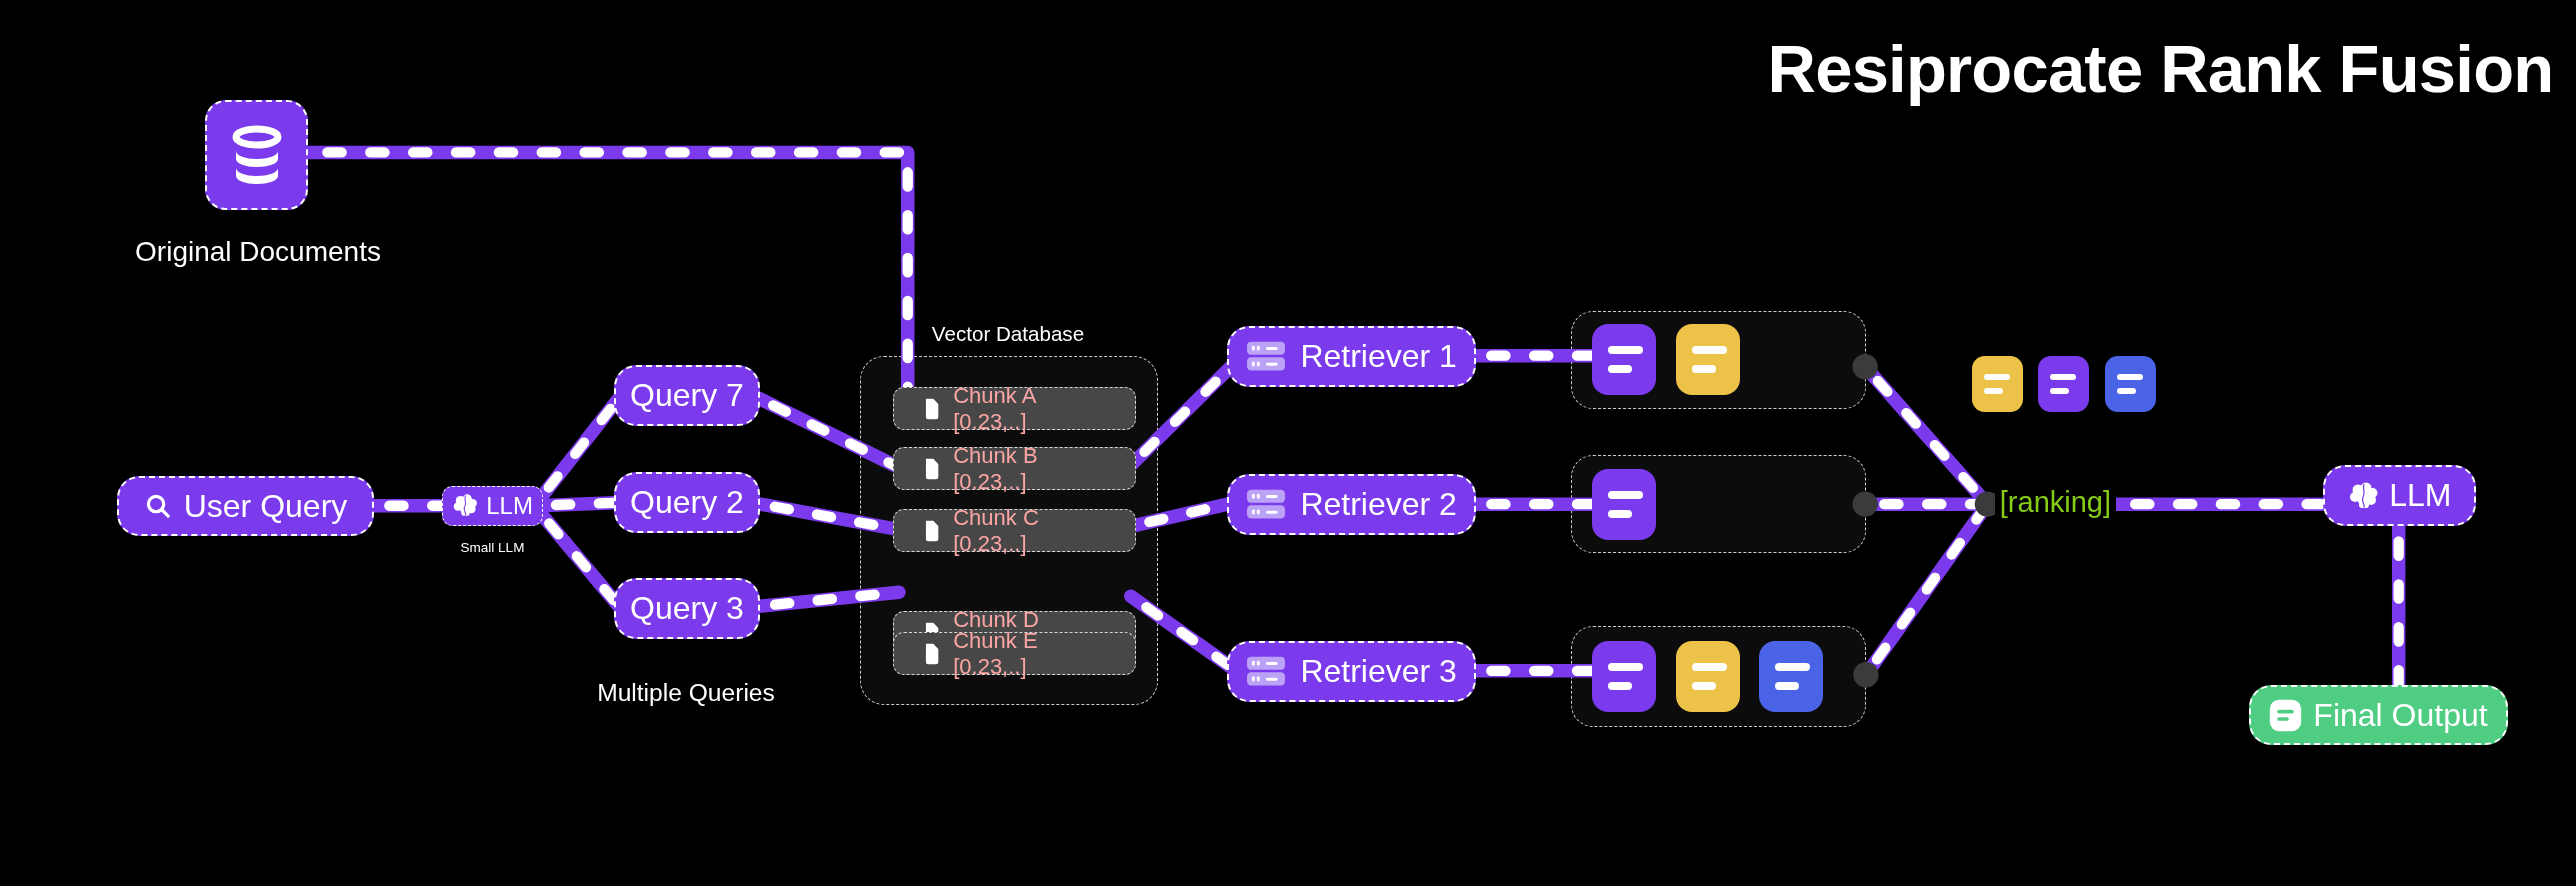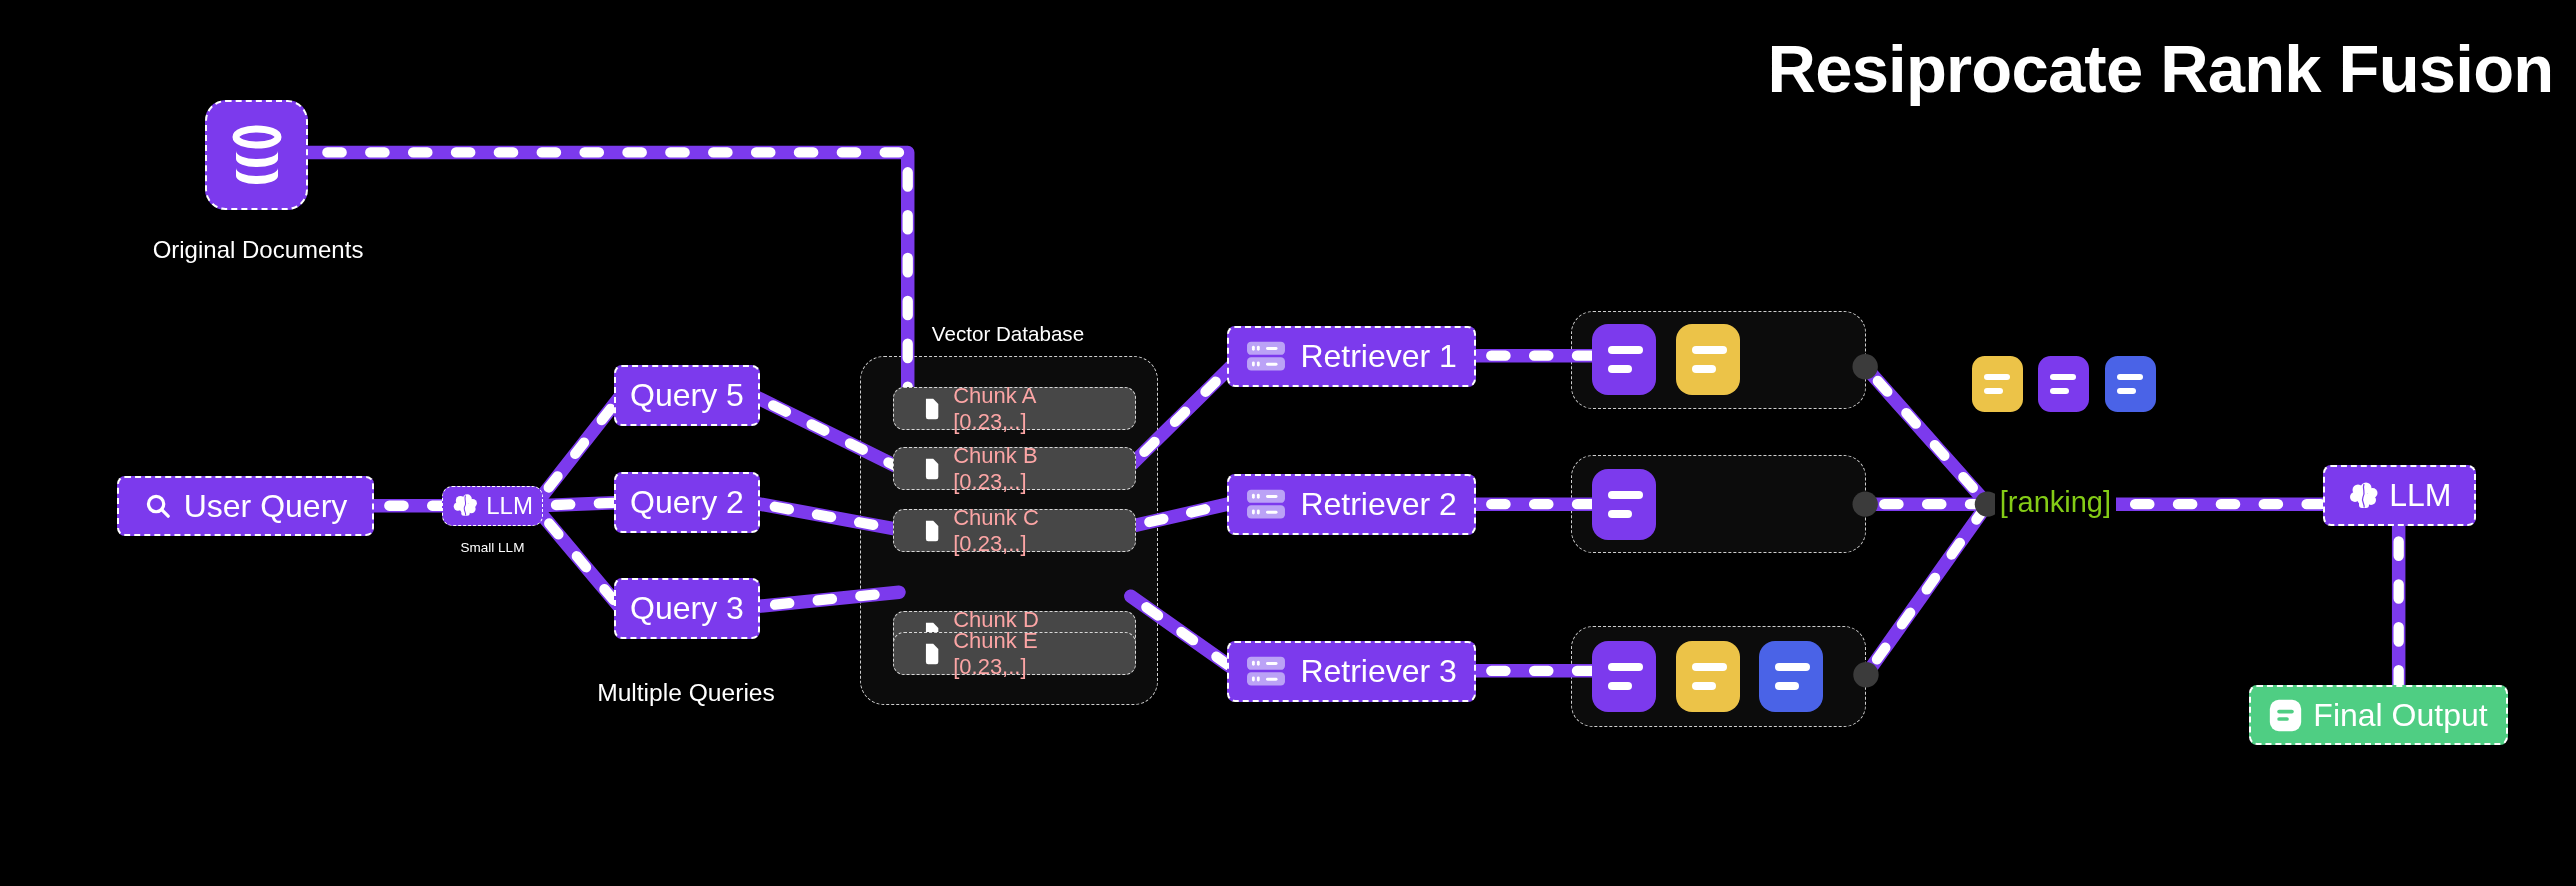--- a/index.html
+++ b/index.html
@@ -1,19 +1,19 @@
 <!DOCTYPE html>
 <html style="font-size:12.7px"><head>
 <meta charset="utf-8">
 <style>
   html,body{margin:0;padding:0;background:#000;}
   body{width:2576px;height:886px;overflow:hidden;font-family:"Liberation Sans","DejaVu Sans",sans-serif;}
   #canvas{position:relative;width:2576px;height:886px;background:#000;}
   .abs{position:absolute;box-sizing:border-box;}.z2{z-index:2}.z3{z-index:3}
-  .pnode{background:#7C3AED;border:2.4px dashed #fff;border-radius:8px;color:#fff;
+  .pnode{background:#7C3AED;border:2.4px dashed #fff;border-radius:22px;color:#fff;
          display:flex;align-items:center;justify-content:center;z-index:3;}
   .panel{background:#0c0c0c;border:1.6px dashed #cfcfcf;border-radius:24px;z-index:1;position:absolute;box-sizing:border-box;}
   .caption{color:#fff;text-align:center;z-index:3;}
   .node-label{white-space:nowrap;}
   .chunk{position:absolute;left:893px;width:243px;height:43px;background:#474747;border:1.6px dashed #d8d8d8;
          border-radius:11px;display:flex;align-items:center;gap:12.7px;padding:0 29px;color:#fca5a5;
          font-size:22px;z-index:3;box-sizing:border-box;}
   .doc-tile{position:absolute;width:64px;height:71px;border-radius:16px;display:flex;flex-direction:column;
             justify-content:center;gap:10.3px;padding-left:16px;box-sizing:border-box;z-index:3;}
   .doc-tile .l1{width:35px;height:8.7px;border-radius:4.8px;background:#fff;}
@@ -92,21 +92,21 @@
 
   <div class="pnode abs" style="left:205px;top:100px;width:103px;height:110px;border-radius:20.6px;">
     <span>
       <svg viewBox="0 0 64 64" width="64" height="64">
         <ellipse cx="32" cy="14" rx="21" ry="8" fill="none" stroke="#fff" stroke-width="7"></ellipse>
         <path d="M11 28 a21 8 0 0 0 42 0 l0 8 a21 8 0 0 1 -42 0 z" fill="#fff"></path>
         <path d="M11 45 a21 8 0 0 0 42 0 l0 8 a21 8 0 0 1 -42 0 z" fill="#fff"></path>
       </svg>
     </span>
   </div>
-  <div class="abs caption" style="left:131px;top:236px;width:254px;font-size:24px;">Original Documents</div>
+  <div class="abs caption" style="left:131px;top:236px;width:254px;font-size:28px;">Original Documents</div>
 
   <div class="pnode abs" style="left:117px;top:476px;width:257px;height:60px;gap:11px;font-size:32px;">
     <span>
       <svg viewBox="0 0 36 36" width="29" height="29">
         <circle cx="15" cy="15" r="9.5" fill="none" stroke="#fff" stroke-width="4"></circle>
         <line x1="22" y1="22" x2="30" y2="30" stroke="#fff" stroke-width="4" stroke-linecap="round"></line>
       </svg>
     </span>
     <span class="node-label">User Query</span>
   </div>
@@ -124,21 +124,21 @@
           <path d="M22 42 h20 v6 a6 6 0 0 1 -6 6 h-8 a6 6 0 0 1 -6 -6 z"></path>
         </g>
         <path d="M32 6 C28 16 36 24 30 32 C26 40 34 46 32 53" stroke="#7C3AED" stroke-width="2.5" fill="none"></path>
       </svg>
     </span>
     <span class="node-label">LLM</span>
   </div>
   <div class="abs caption" style="left:429px;top:540px;width:127px;font-size:13.5px;">Small LLM</div>
 
   <div class="pnode abs" style="left:614px;top:365px;width:146px;height:61px;font-size:32px;">
-    <span class="node-label">Query 5</span>
+    <span class="node-label">Query 7</span>
   </div>
   <div class="pnode abs" style="left:614px;top:472px;width:146px;height:61px;font-size:32px;">
     <span class="node-label">Query 2</span>
   </div>
   <div class="pnode abs" style="left:614px;top:578px;width:146px;height:61px;font-size:32px;">
     <span class="node-label">Query 3</span>
   </div>
   <div class="abs caption" style="left:567px;top:679px;width:238px;font-size:24.6px;">Multiple Queries</div>
 
   <div class="abs caption" style="left:889px;top:322px;width:238px;font-size:20.6px;">Vector Database</div>

